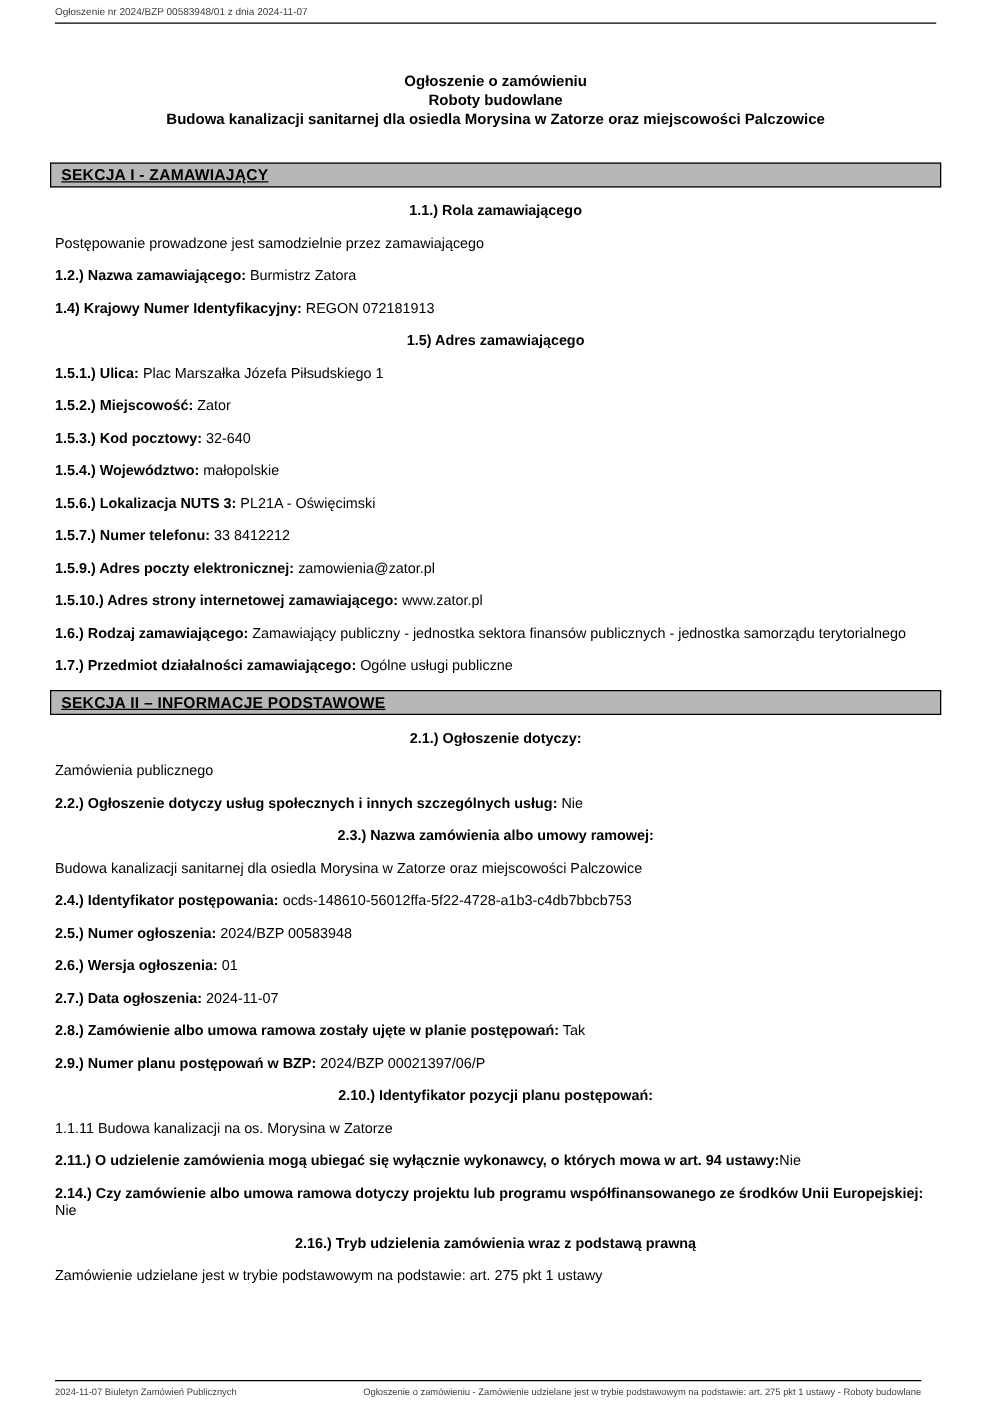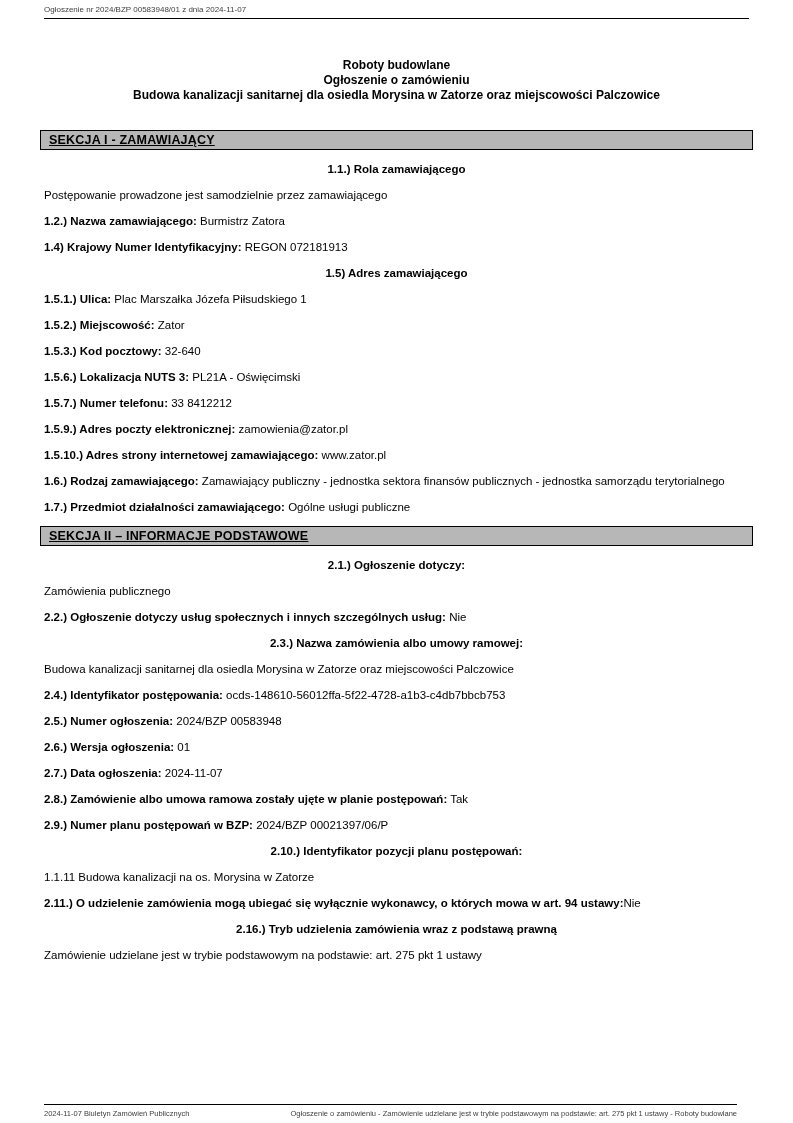--- a/index.html
+++ b/index.html
@@ -68,38 +68,39 @@
 </style>
 </head>
 <body>
 
 <div class="page">
 
   <div class="top-note">Ogłoszenie nr 2024/BZP 00583948/01 z dnia 2024-11-07</div>
   <div class="top-rule"></div>
 
   <div class="doc-title">
+    <div>Ogłoszenie o zamówieniu</div>
     <div>Roboty budowlane</div>
-    <div>Ogłoszenie o zamówieniu</div>
     <div>Budowa kanalizacji sanitarnej dla osiedla Morysina w Zatorze oraz miejscowości Palczowice</div>
   </div>
 
   <div class="content">
 
     <div class="section">
       <div class="section-bar">SEKCJA I - ZAMAWIAJĄCY</div>
       <div class="entries">
           <p class="lbl">1.1.) Rola zamawiającego</p>
           <p>Postępowanie prowadzone jest samodzielnie przez zamawiającego</p>
           <p><span class="lbl">1.2.) Nazwa zamawiającego:</span><span> Burmistrz Zatora</span></p>
           <p><span class="lbl">1.4) Krajowy Numer Identyfikacyjny:</span><span> REGON 072181913</span></p>
           <p class="lbl">1.5) Adres zamawiającego</p>
           <p><span class="lbl">1.5.1.) Ulica:</span><span> Plac Marszałka Józefa Piłsudskiego 1</span></p>
           <p><span class="lbl">1.5.2.) Miejscowość:</span><span> Zator</span></p>
           <p><span class="lbl">1.5.3.) Kod pocztowy:</span><span> 32-640</span></p>
+          <p><span class="lbl">1.5.4.) Województwo:</span><span> małopolskie</span></p>
           <p><span class="lbl">1.5.6.) Lokalizacja NUTS 3:</span><span> PL21A - Oświęcimski</span></p>
           <p><span class="lbl">1.5.7.) Numer telefonu:</span><span> 33 8412212</span></p>
           <p><span class="lbl">1.5.9.) Adres poczty elektronicznej:</span><span> zamowienia@zator.pl</span></p>
           <p><span class="lbl">1.5.10.) Adres strony internetowej zamawiającego:</span><span> www.zator.pl</span></p>
           <p><span class="lbl">1.6.) Rodzaj zamawiającego:</span><span> Zamawiający publiczny - jednostka sektora finansów publicznych - jednostka samorządu terytorialnego</span></p>
           <p><span class="lbl">1.7.) Przedmiot działalności zamawiającego:</span><span> Ogólne usługi publiczne</span></p>
         </div>
     </div>
 
     <div class="section">
@@ -112,20 +113,21 @@
           <p>Budowa kanalizacji sanitarnej dla osiedla Morysina w Zatorze oraz miejscowości Palczowice</p>
           <p><span class="lbl">2.4.) Identyfikator postępowania:</span><span> ocds-148610-56012ffa-5f22-4728-a1b3-c4db7bbcb753</span></p>
           <p><span class="lbl">2.5.) Numer ogłoszenia:</span><span> 2024/BZP 00583948</span></p>
           <p><span class="lbl">2.6.) Wersja ogłoszenia:</span><span> 01</span></p>
           <p><span class="lbl">2.7.) Data ogłoszenia:</span><span> 2024-11-07</span></p>
           <p><span class="lbl">2.8.) Zamówienie albo umowa ramowa zostały ujęte w planie postępowań:</span><span> Tak</span></p>
           <p><span class="lbl">2.9.) Numer planu postępowań w BZP:</span><span> 2024/BZP 00021397/06/P</span></p>
           <p class="lbl">2.10.) Identyfikator pozycji planu postępowań:</p>
           <p>1.1.11 Budowa kanalizacji na os. Morysina w Zatorze</p>
           <p><span class="lbl">2.11.) O udzielenie zamówienia mogą ubiegać się wyłącznie wykonawcy, o których mowa w art. 94 ustawy:</span><span>Nie</span></p>
+          <p><span class="lbl">2.14.) Czy zamówienie albo umowa ramowa dotyczy projektu lub programu współfinansowanego ze środków Unii Europejskiej:</span><span> Nie</span></p>
           <p class="lbl">2.16.) Tryb udzielenia zamówienia wraz z podstawą prawną</p>
           <p>Zamówienie udzielane jest w trybie podstawowym na podstawie: art. 275 pkt 1 ustawy</p>
         </div>
     </div>
 
   </div>
 
   <div class="footer">
     <span>2024-11-07 Biuletyn Zamówień Publicznych</span>
     <span>Ogłoszenie o zamówieniu - Zamówienie udzielane jest w trybie podstawowym na podstawie: art. 275 pkt 1 ustawy - Roboty budowlane</span>

